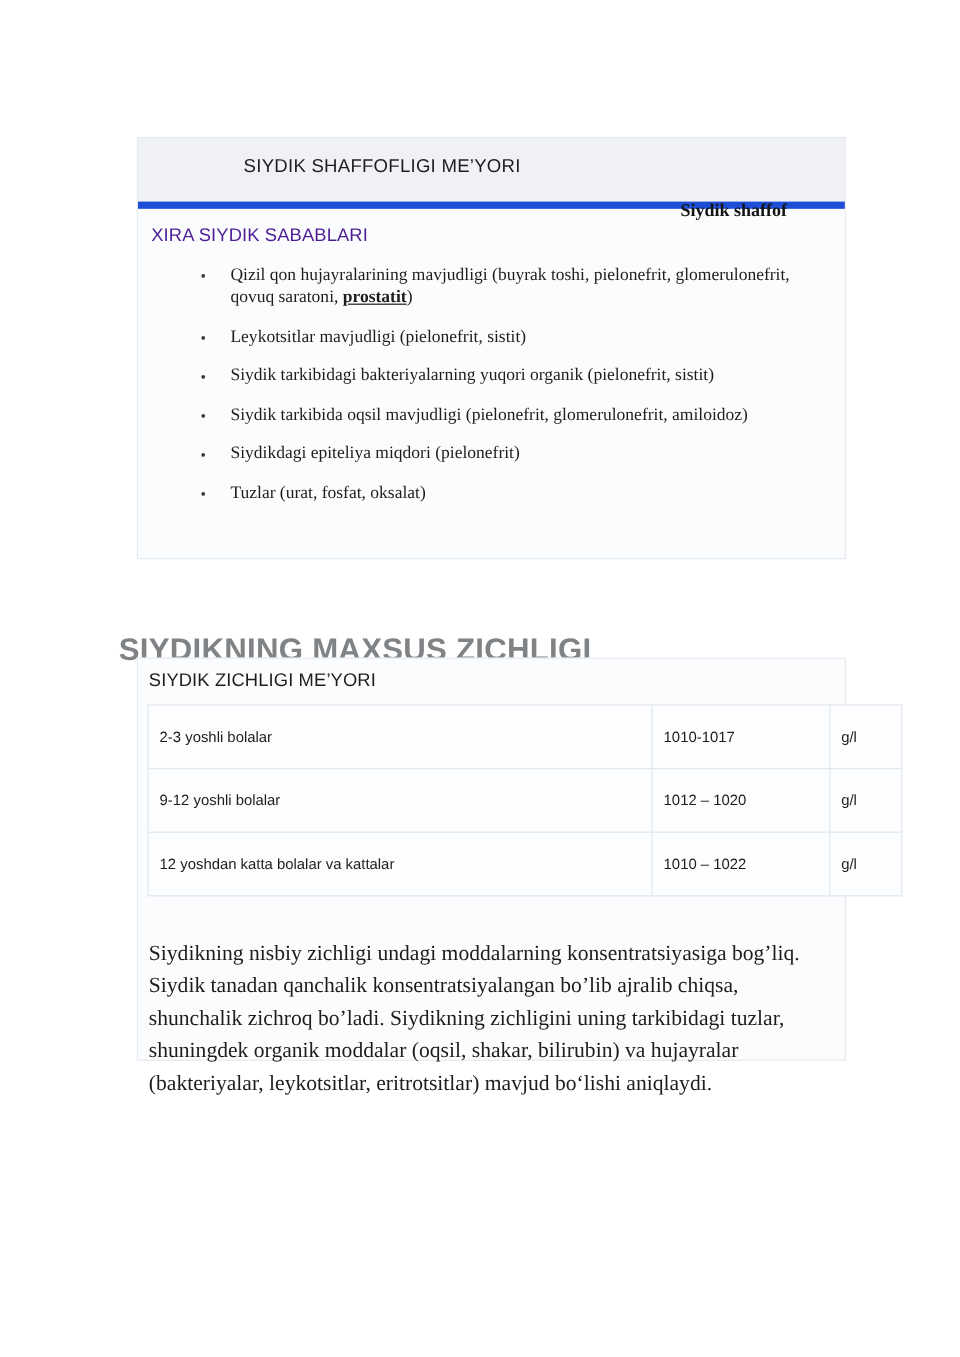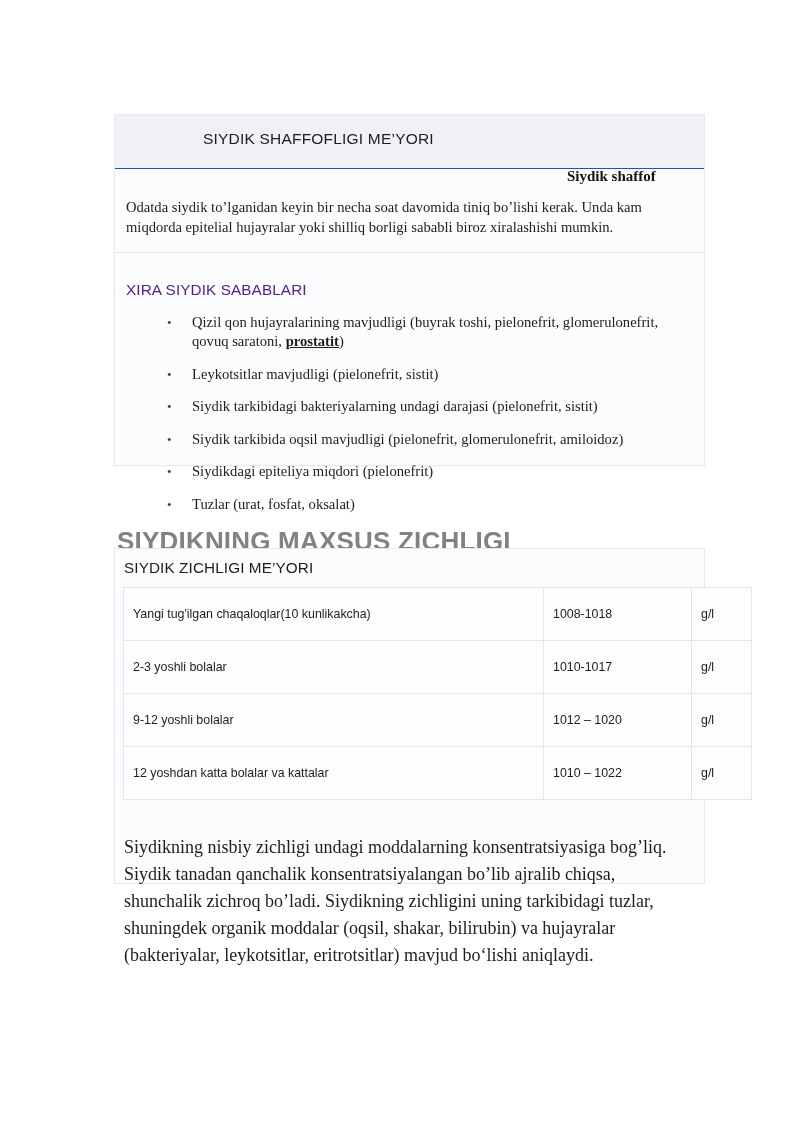--- a/index.html
+++ b/index.html
@@ -36,21 +36,21 @@
   #card-transparency {
     left: 114px;
     top: 114px;
     width: 591px;
     height: 352px;
   }
 
   .card-header {
     height: 53px;
     background: #eff1f5;
-    border-bottom: 1px solid #1d4ed8;
+    border-bottom: 6px solid #1d4ed8;
     position: relative;
     text-align: right;
   }
   .card-header .h-title {
     position: absolute;
     left: 88px;
     top: 15px;
     font-family: "Liberation Sans", sans-serif;
     font-size: 15.5px;
     letter-spacing: 0.2px;
@@ -113,21 +113,21 @@
   }
   a.inline-link {
     color: #1d1d1d;
     text-decoration: underline;
     font-weight: bold;
   }
 
   
   #section-heading {
     position: absolute;
-    left: 117px;
+    left: 99px;
     top: 504px;
     font-family: "Liberation Sans", sans-serif;
     font-size: 26px;
     font-weight: 700;
     color: #808386;
     letter-spacing: 0.2px;
     white-space: nowrap;
   }
 
   
@@ -180,36 +180,35 @@
 
 <div class="page">
 
   <section class="card" id="card-transparency">
 
     <div class="card-header">
       <div class="h-title">SIYDIK SHAFFOFLIGI ME’YORI</div>
       <div class="h-value">Siydik shaffof</div>
     </div>
 
-    <p class="card-para">Odatda siydik to’lganidan keyin bir necha soat davomida tiniq bo’lishi kerak. Unda kam miqdorda epitelial hujayralar yoki shilliq borligi sababli biroz xiralashishi mumkin.</p>
 
     <div class="sub-head">XIRA SIYDIK SABABLARI</div>
 
     <ul class="causes">
       <li>
         <span class="bullet">•</span>
         <span class="cont"><span>Qizil qon hujayralarining mavjudligi (buyrak toshi, pielonefrit, glomerulonefrit, qovuq saratoni, </span><a class="inline-link" href="#">prostatit</a><span>)</span></span>
       </li>
       <li>
         <span class="bullet">•</span>
         <span class="cont">Leykotsitlar mavjudligi (pielonefrit, sistit)</span>
       </li>
       <li>
         <span class="bullet">•</span>
-        <span class="cont">Siydik tarkibidagi bakteriyalarning undagi darajasi (pielonefrit, sistit)</span>
+        <span class="cont">Siydik tarkibidagi bakteriyalarning yuqori organik (pielonefrit, sistit)</span>
       </li>
       <li>
         <span class="bullet">•</span>
         <span class="cont">Siydik tarkibida oqsil mavjudligi (pielonefrit, glomerulonefrit, amiloidoz)</span>
       </li>
       <li>
         <span class="bullet">•</span>
         <span class="cont">Siydikdagi epiteliya miqdori (pielonefrit)</span>
       </li>
       <li>
@@ -220,25 +219,20 @@
   </section>
 
   <h2 id="section-heading">SIYDIKNING MAXSUS ZICHLIGI</h2>
 
   <section class="card" id="card-density">
 
     <div class="dens-title">SIYDIK ZICHLIGI ME’YORI</div>
 
     <table class="dens-table">
       <tbody>
-        <tr>
-          <td class="c-label">Yangi tug'ilgan chaqaloqlar(10 kunlikakcha)</td>
-          <td class="c-range">1008-1018</td>
-          <td class="c-unit">g/l</td>
-        </tr>
         <tr>
           <td class="c-label">2-3 yoshli bolalar</td>
           <td class="c-range">1010-1017</td>
           <td class="c-unit">g/l</td>
         </tr>
         <tr>
           <td class="c-label">9-12 yoshli bolalar</td>
           <td class="c-range">1012 – 1020</td>
           <td class="c-unit">g/l</td>
         </tr>

